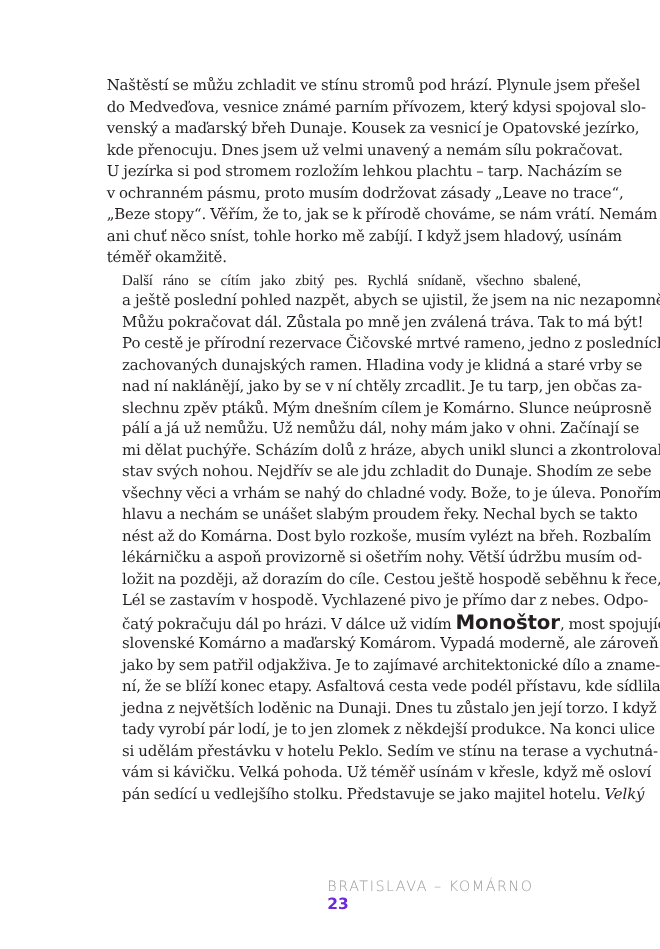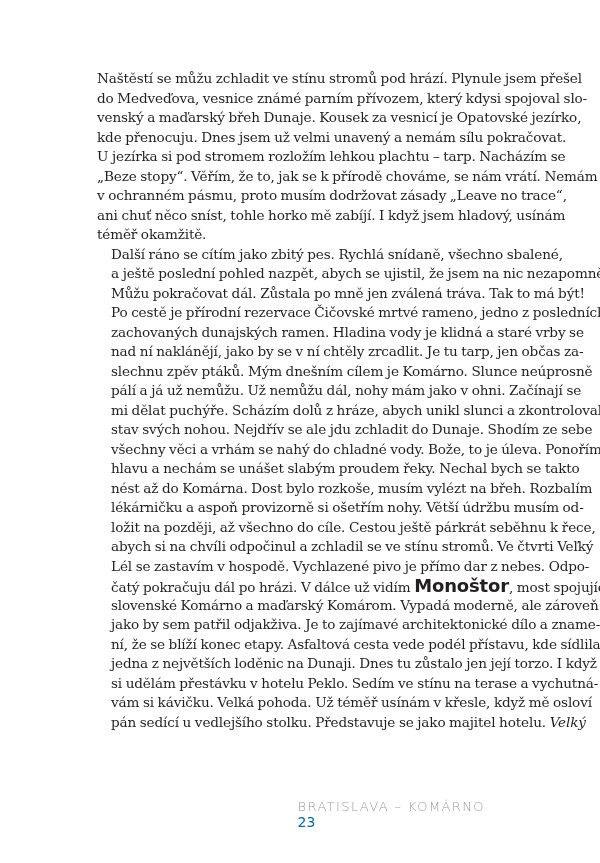--- a/index.html
+++ b/index.html
@@ -71,63 +71,63 @@
     }
     .running-head {
       font-size: 13px;
       font-weight: 300;
       letter-spacing: 1.4px;
       color: #9a9a9a;
       margin-right: 19px;
     }
     .page-number {
       font-size: 14px;
-      font-weight: normal;
-      color: #0369a1;
+      font-weight: bold;
+      color: #6d28d9;
     }
   </style>
 </head>
 <body>
 
 <div class="page">
   <div class="body-text" id="body-text">
       <div class="para">
         <span class="line"><span>Naštěstí se můžu zchladit ve stínu stromů pod hrází. Plynule jsem přešel</span></span>
         <span class="line"><span>do Medveďova, vesnice známé parním přívozem, který kdysi spojoval slo-</span></span>
         <span class="line"><span>venský a maďarský břeh Dunaje. Kousek za vesnicí je Opatovské jezírko,</span></span>
         <span class="line"><span>kde přenocuju. Dnes jsem už velmi unavený a nemám sílu pokračovat.</span></span>
         <span class="line"><span>U jezírka si pod stromem rozložím lehkou plachtu – tarp. Nacházím se</span></span>
+        <span class="line"><span>v ochranném pásmu, proto musím dodržovat zásady „Leave no trace“,</span></span>
         <span class="line"><span>„Beze stopy“. Věřím, že to, jak se k přírodě chováme, se nám vrátí. Nemám</span></span>
-        <span class="line"><span>v ochranném pásmu, proto musím dodržovat zásady „Leave no trace“,</span></span>
         <span class="line"><span>ani chuť něco sníst, tohle horko mě zabíjí. I když jsem hladový, usínám</span></span>
         <span class="line last"><span>téměř okamžitě.</span></span>
       </div>
       <div class="para indent">
-        <span class="line" style="text-indent: 14px;"><span>Další ráno se cítím jako zbitý pes. Rychlá snídaně, všechno sbalené,</span></span>
+        <span class="line" style="text-indent: 14px; font-family: Liberation Serif, serif;"><span>Další ráno se cítím jako zbitý pes. Rychlá snídaně, všechno sbalené,</span></span>
         <span class="line"><span>a ještě poslední pohled nazpět, abych se ujistil, že jsem na nic nezapomněl.</span></span>
         <span class="line"><span>Můžu pokračovat dál. Zůstala po mně jen zválená tráva. Tak to má být!</span></span>
         <span class="line"><span>Po cestě je přírodní rezervace Čičovské mrtvé rameno, jedno z posledních</span></span>
         <span class="line"><span>zachovaných dunajských ramen. Hladina vody je klidná a staré vrby se</span></span>
         <span class="line"><span>nad ní naklánějí, jako by se v ní chtěly zrcadlit. Je tu tarp, jen občas za-</span></span>
         <span class="line"><span>slechnu zpěv ptáků. Mým dnešním cílem je Komárno. Slunce neúprosně</span></span>
         <span class="line"><span>pálí a já už nemůžu. Už nemůžu dál, nohy mám jako v ohni. Začínají se</span></span>
         <span class="line"><span>mi dělat puchýře. Scházím dolů z hráze, abych unikl slunci a zkontroloval</span></span>
         <span class="line"><span>stav svých nohou. Nejdřív se ale jdu zchladit do Dunaje. Shodím ze sebe</span></span>
         <span class="line"><span>všechny věci a vrhám se nahý do chladné vody. Bože, to je úleva. Ponořím</span></span>
         <span class="line"><span>hlavu a nechám se unášet slabým proudem řeky. Nechal bych se takto</span></span>
         <span class="line"><span>nést až do Komárna. Dost bylo rozkoše, musím vylézt na břeh. Rozbalím</span></span>
         <span class="line"><span>lékárničku a aspoň provizorně si ošetřím nohy. Větší údržbu musím od-</span></span>
-        <span class="line"><span>ložit na později, až všechno do cíle. Cestou ještě párkrát seběhnu k řece,</span></span>
-        <span class="line"><span>abych si na chvíli odpočinul a zchladil se ve stínu stromů. Ve čtvrti Veľký</span></span>
+        <span class="line"><span>ložit na později, až dorazím do cíle. Cestou ještě hospodě seběhnu k řece,</span></span>
         <span class="line"><span>Lél se zastavím v hospodě. Vychlazené pivo je přímo dar z nebes. Odpo-</span></span>
         <span class="line"><span>čatý pokračuju dál po hrázi. V dálce už vidím </span><span class="bold">Monoštor</span><span>, most spojující</span></span>
         <span class="line"><span>slovenské Komárno a maďarský Komárom. Vypadá moderně, ale zároveň</span></span>
         <span class="line"><span>jako by sem patřil odjakživa. Je to zajímavé architektonické dílo a zname-</span></span>
         <span class="line"><span>ní, že se blíží konec etapy. Asfaltová cesta vede podél přístavu, kde sídlila</span></span>
         <span class="line"><span>jedna z největších loděnic na Dunaji. Dnes tu zůstalo jen její torzo. I když</span></span>
+        <span class="line"><span>tady vyrobí pár lodí, je to jen zlomek z někdejší produkce. Na konci ulice</span></span>
         <span class="line"><span>si udělám přestávku v hotelu Peklo. Sedím ve stínu na terase a vychutná-</span></span>
         <span class="line"><span>vám si kávičku. Velká pohoda. Už téměř usínám v křesle, když mě osloví</span></span>
         <span class="line"><span>pán sedící u vedlejšího stolku. Představuje se jako majitel hotelu. </span><span class="ital">Velký</span></span>
       </div>
     </div>
 
   <div class="footer">
     <span class="running-head">BRATISLAVA – KOMÁRNO</span>
     <span class="page-number">23</span>
   </div>

